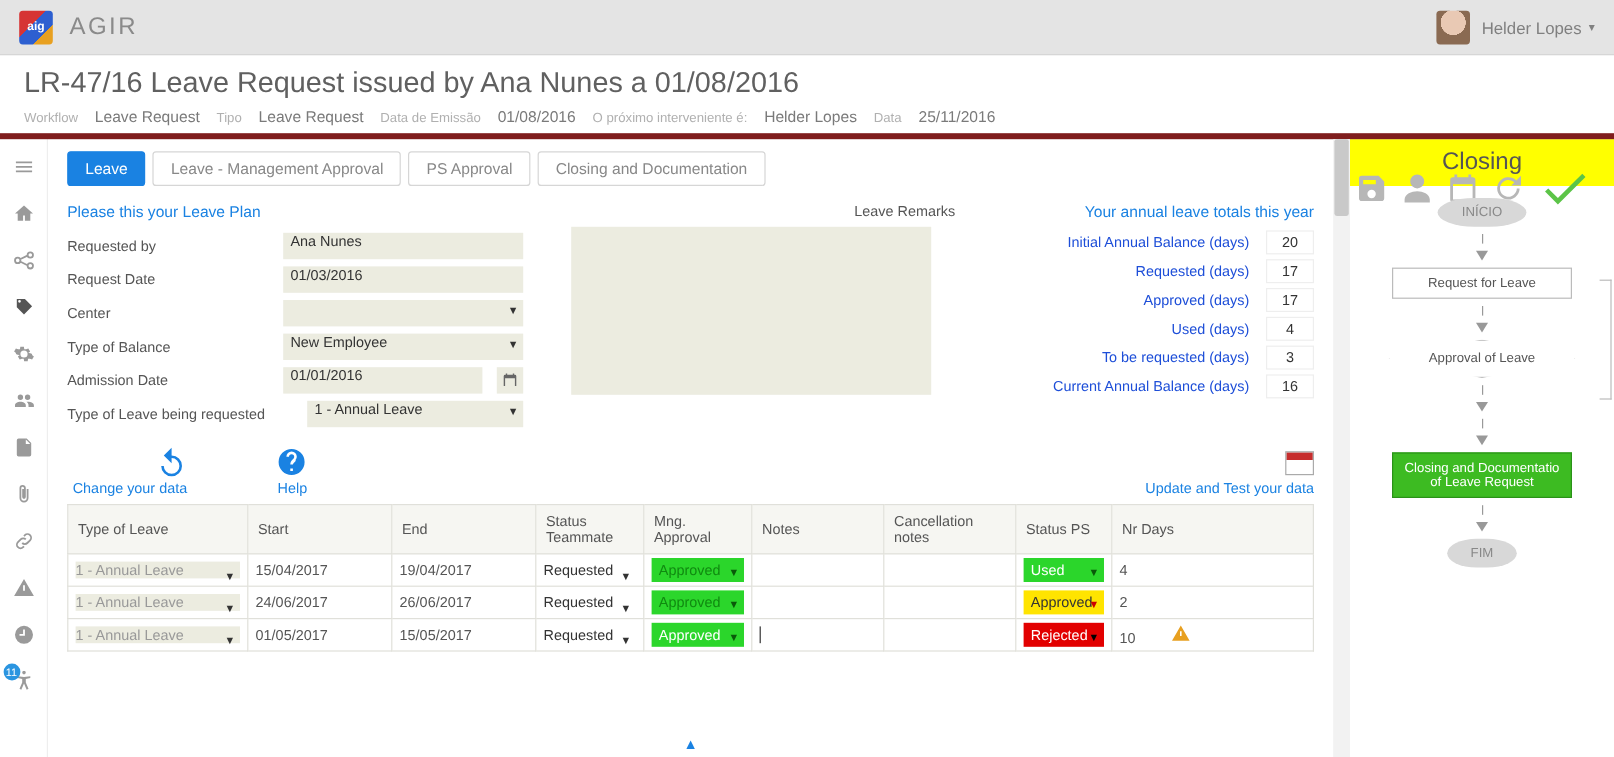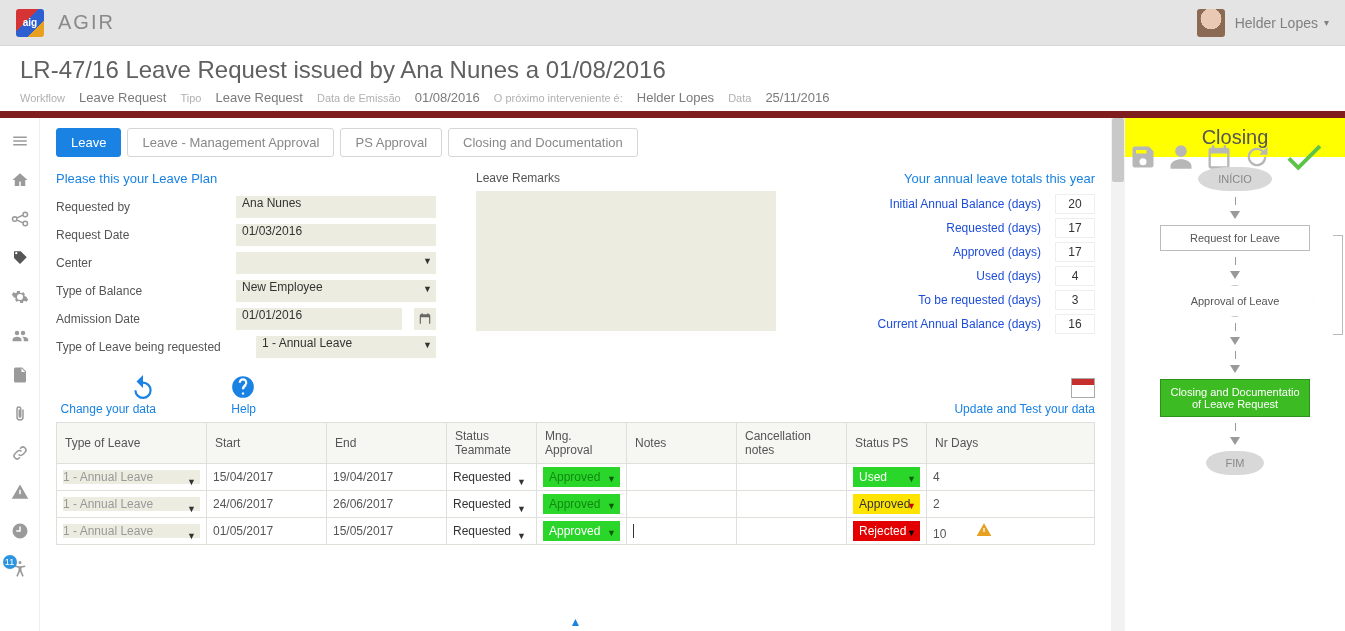--- a/index.html
+++ b/index.html
@@ -6,21 +6,21 @@
   body { font-family: "Segoe UI", Arial, sans-serif; font-size: 13px; color: #555; background:#fff; width:1345px; height:631px; overflow:hidden; }
   
   .topbar { height:46px; background:#e4e4e4; display:flex; align-items:center; padding:0 16px; border-bottom:1px solid #d6d6d6;}
   .logo-box { width:28px; height:28px; background:linear-gradient(135deg,#d63434 0 40%,#2d5fd0 40% 70%,#e8a020 70%); border-radius:3px; display:flex; align-items:center; justify-content:center; color:#fff; font-weight:bold; font-size:10px;}
   .app-name { font-size:20px; color:#8a8a8a; font-weight:300; margin-left:14px; letter-spacing:2px;}
   .spacer { flex:1; }
   .avatar { width:28px; height:28px; border-radius:3px; background:radial-gradient(circle at 50% 35%, #e9c9b4 0 45%, #8a6a52 46% 100%);}
   .username { color:#808080; font-size:14px; margin-left:10px;}
   .chev { margin-left:6px; color:#808080; font-size:10px;}
   
-  .titlearea { padding:10px 20px 6px 20px; border-bottom:7px solid #7f1d1d;}
+  .titlearea { padding:10px 20px 6px 20px; border-bottom:5px solid #7f1d1d;}
   .page-title { font-size:24px; color:#606060; font-weight:400;}
   .meta-row { display:flex; gap:14px; align-items:baseline; margin-top:6px; font-size:12px; color:#a0a0a0;}
   .meta-row .lbl { font-size:11px; color:#b0b0b0;}
   .meta-row .val { font-size:13px; color:#7a7a7a;}
   .action-icons { position:absolute; right:18px; top:88px; display:flex; gap:10px; align-items:center;}
   .aicon svg { width:28px; height:28px; fill:#b7b7b7;}
   .aicon.big svg { width:46px; height:46px; fill:#5cc448;}
   
   .body-row { display:flex; height:calc(631px - 46px - 70px);}
   .leftnav { width:40px; border-right:1px solid #eee; display:flex; flex-direction:column; align-items:center; padding-top:14px; gap:18px;}
@@ -218,21 +218,21 @@
                 </svg>
               </div>
           </div>
         </div>
         <div class="frow">
           <div class="flabel" style="width:200px">Type of Leave being requested</div>
           <div class="fselect"><span>1 - Annual Leave</span><span class="arrow">▼</span></div>
         </div>
       </div>
       <div class="midcol">
-        <div style="color:#555; font-size:12px; margin-bottom:6px;">Leave Remarks</div>
+        <div style="color:#555; font-size:12px; margin-bottom:6px;text-align:right;">Leave Remarks</div>
         <div class="remarks-box"></div>
       </div>
       <div class="rightcol">
         <div class="totals-title">Your annual leave totals this year</div>
         <div class="trow">
             <span class="tlabel">Initial Annual Balance (days)</span>
             <span class="tval">20</span>
           </div>
         <div class="trow">
             <span class="tlabel">Requested (days)</span>

